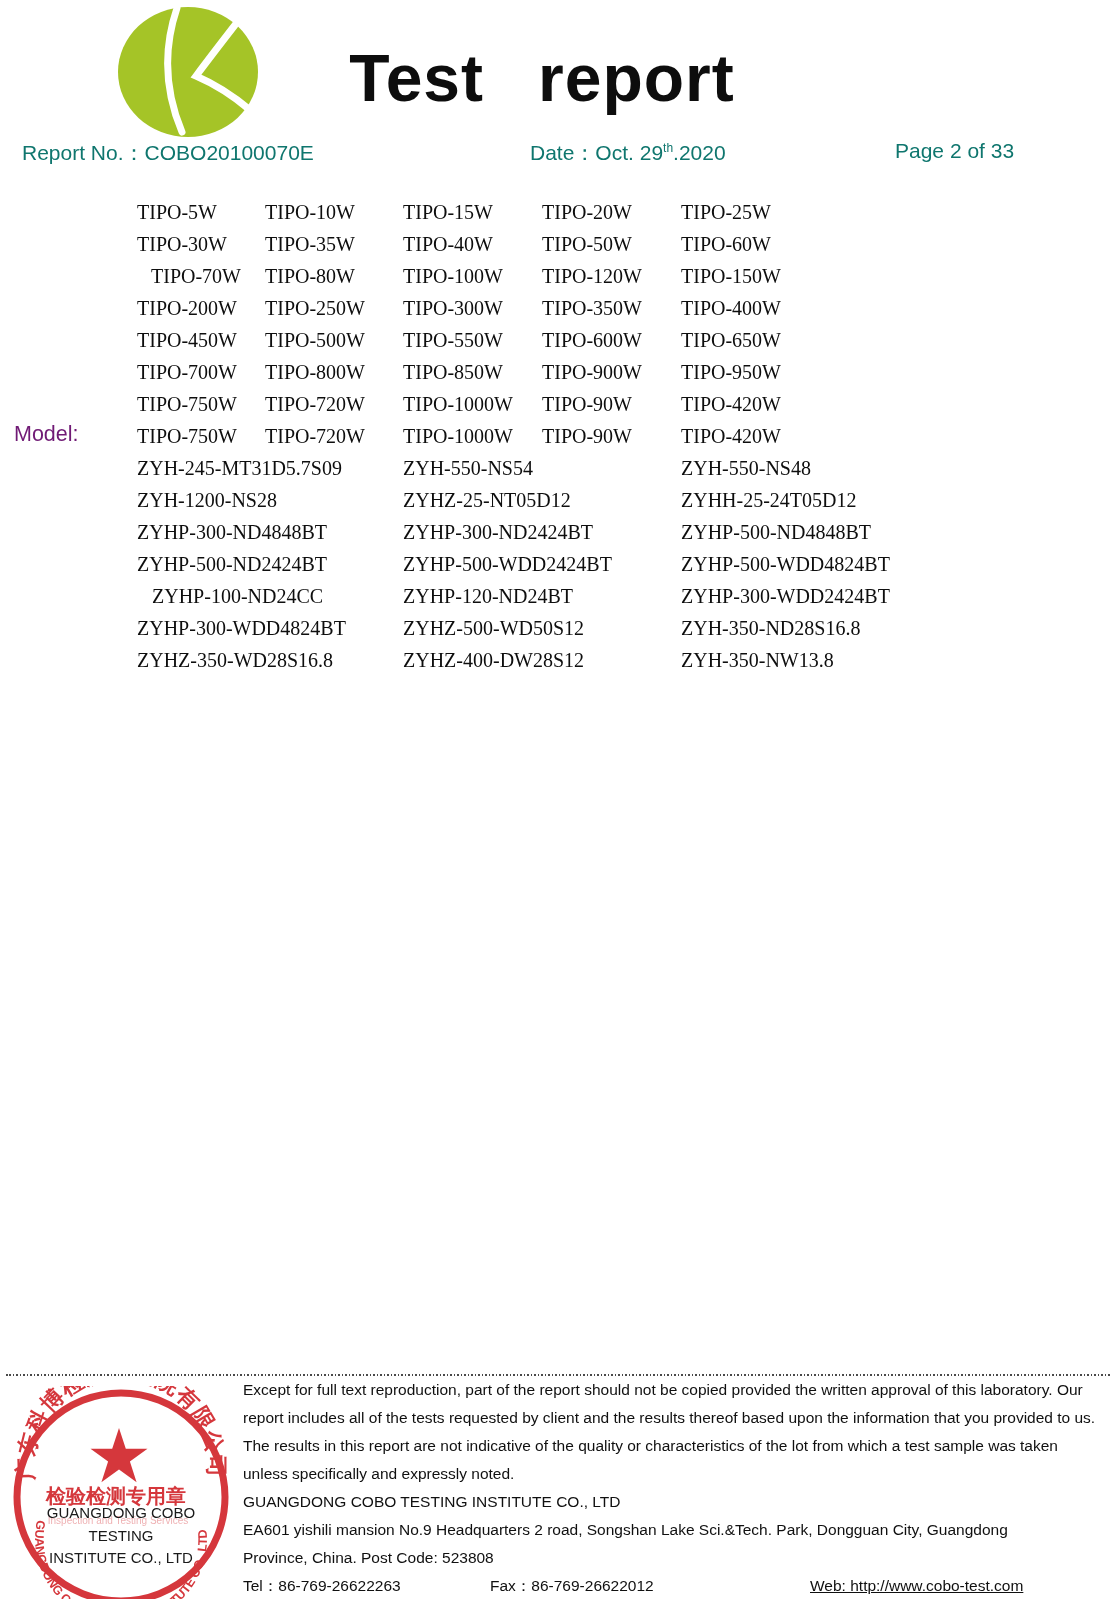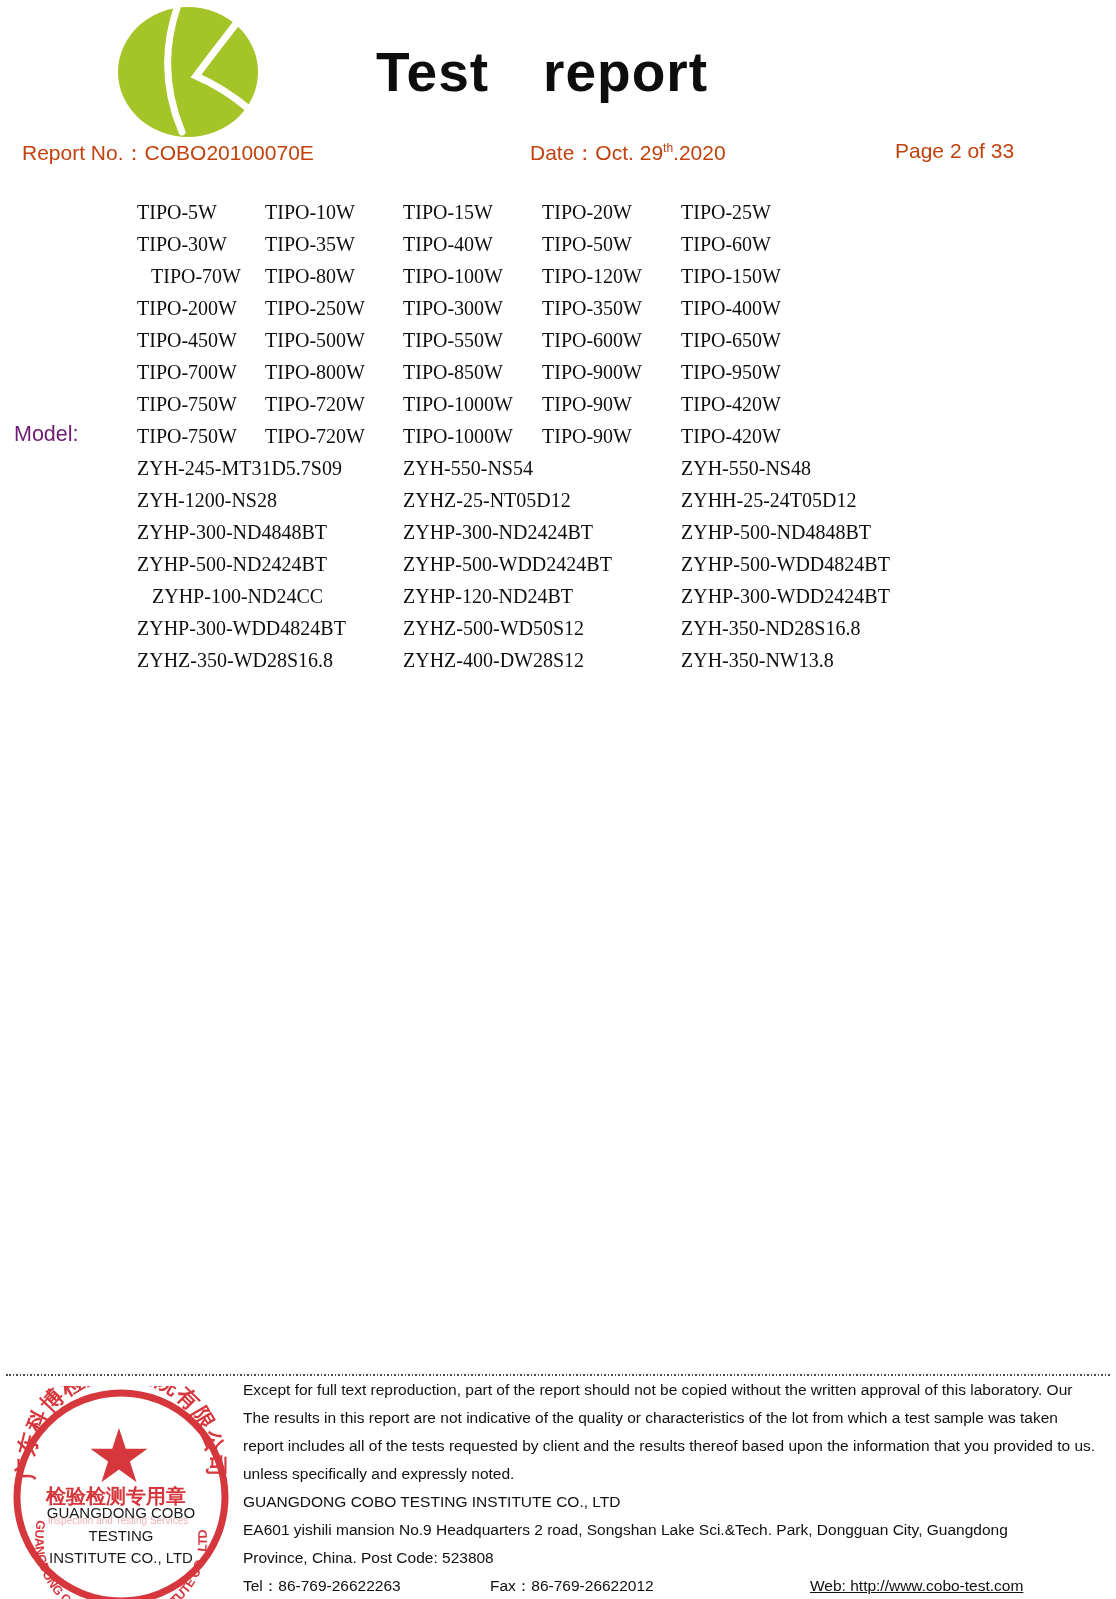--- a/index.html
+++ b/index.html
@@ -4,22 +4,22 @@
 <style>
   html,body{margin:0;padding:0;}
   body{
     width:1116px;height:1599px;position:relative;overflow:hidden;
     background:#ffffff;color:#111;
     font-family:"Liberation Sans",sans-serif;
   }
   
   .logo{position:absolute;left:114px;top:4px;width:150px;height:138px;}
   .title{position:absolute;left:0;top:40px;width:1084px;display:flex;justify-content:center;gap:54px;
-         font-size:55px;font-weight:bold;letter-spacing:1px;color:#0d0d0d;}
-  .info-line{position:absolute;left:0;top:139px;width:1116px;height:28px;font-size:21px;color:#c2410c;}
+         font-size:66px;font-weight:bold;letter-spacing:1px;color:#0d0d0d;}
+  .info-line{position:absolute;left:0;top:139px;width:1116px;height:28px;font-size:21px;color:#0f766e;}
   .info-line .seg{position:absolute;top:0;white-space:nowrap;}
   .seg-report{left:22px;}
   .seg-date{left:530px;}
   .seg-page{left:895px;}
   .info-line sup{font-size:12px;vertical-align:super;line-height:0;}
 
   
   .model-label{position:absolute;left:14px;top:422px;font-size:21.5px;color:#701a75;}
   .model-grid{position:absolute;left:0;top:198px;width:1116px;
               font-family:"Liberation Serif",serif;font-size:20px;color:#0e0e0e;}
@@ -153,23 +153,23 @@
     <div class="mrow">
       <span class="mcell" style="left: 137px;">ZYHZ-350-WD28S16.8</span>
       <span class="mcell" style="left: 403px;">ZYHZ-400-DW28S12</span>
       <span class="mcell" style="left: 681px;">ZYH-350-NW13.8</span>
     </div>
   </div>
 
 <div class="dotted-rule"></div>
 
 <div class="footer-text">
-  <div class="fline">Except for full text reproduction, part of the report should not be copied without the written approval of this laboratory. Our</div>
+  <div class="fline">Except for full text reproduction, part of the report should not be copied provided the written approval of this laboratory. Our</div>
+  <div class="fline">report includes all of the tests requested by client and the results thereof based upon the information that you provided to us.</div>
   <div class="fline">The results in this report are not indicative of the quality or characteristics of the lot from which a test sample was taken</div>
-  <div class="fline">report includes all of the tests requested by client and the results thereof based upon the information that you provided to us.</div>
   <div class="fline">unless specifically and expressly noted.</div>
   <div class="fline">GUANGDONG COBO TESTING INSTITUTE CO., LTD</div>
   <div class="fline">EA601 yishili mansion No.9 Headquarters 2 road, Songshan Lake Sci.&amp;Tech. Park, Dongguan City, Guangdong</div>
   <div class="fline">Province, China. Post Code: 523808</div>
   <div class="tel-line">
     <span class="tseg tseg-tel">Tel：86-769-26622263</span>
     <span class="tseg tseg-fax">Fax：86-769-26622012</span>
     <span class="tseg tseg-web">Web: http://www.cobo-test.com</span>
   </div>
 </div>

